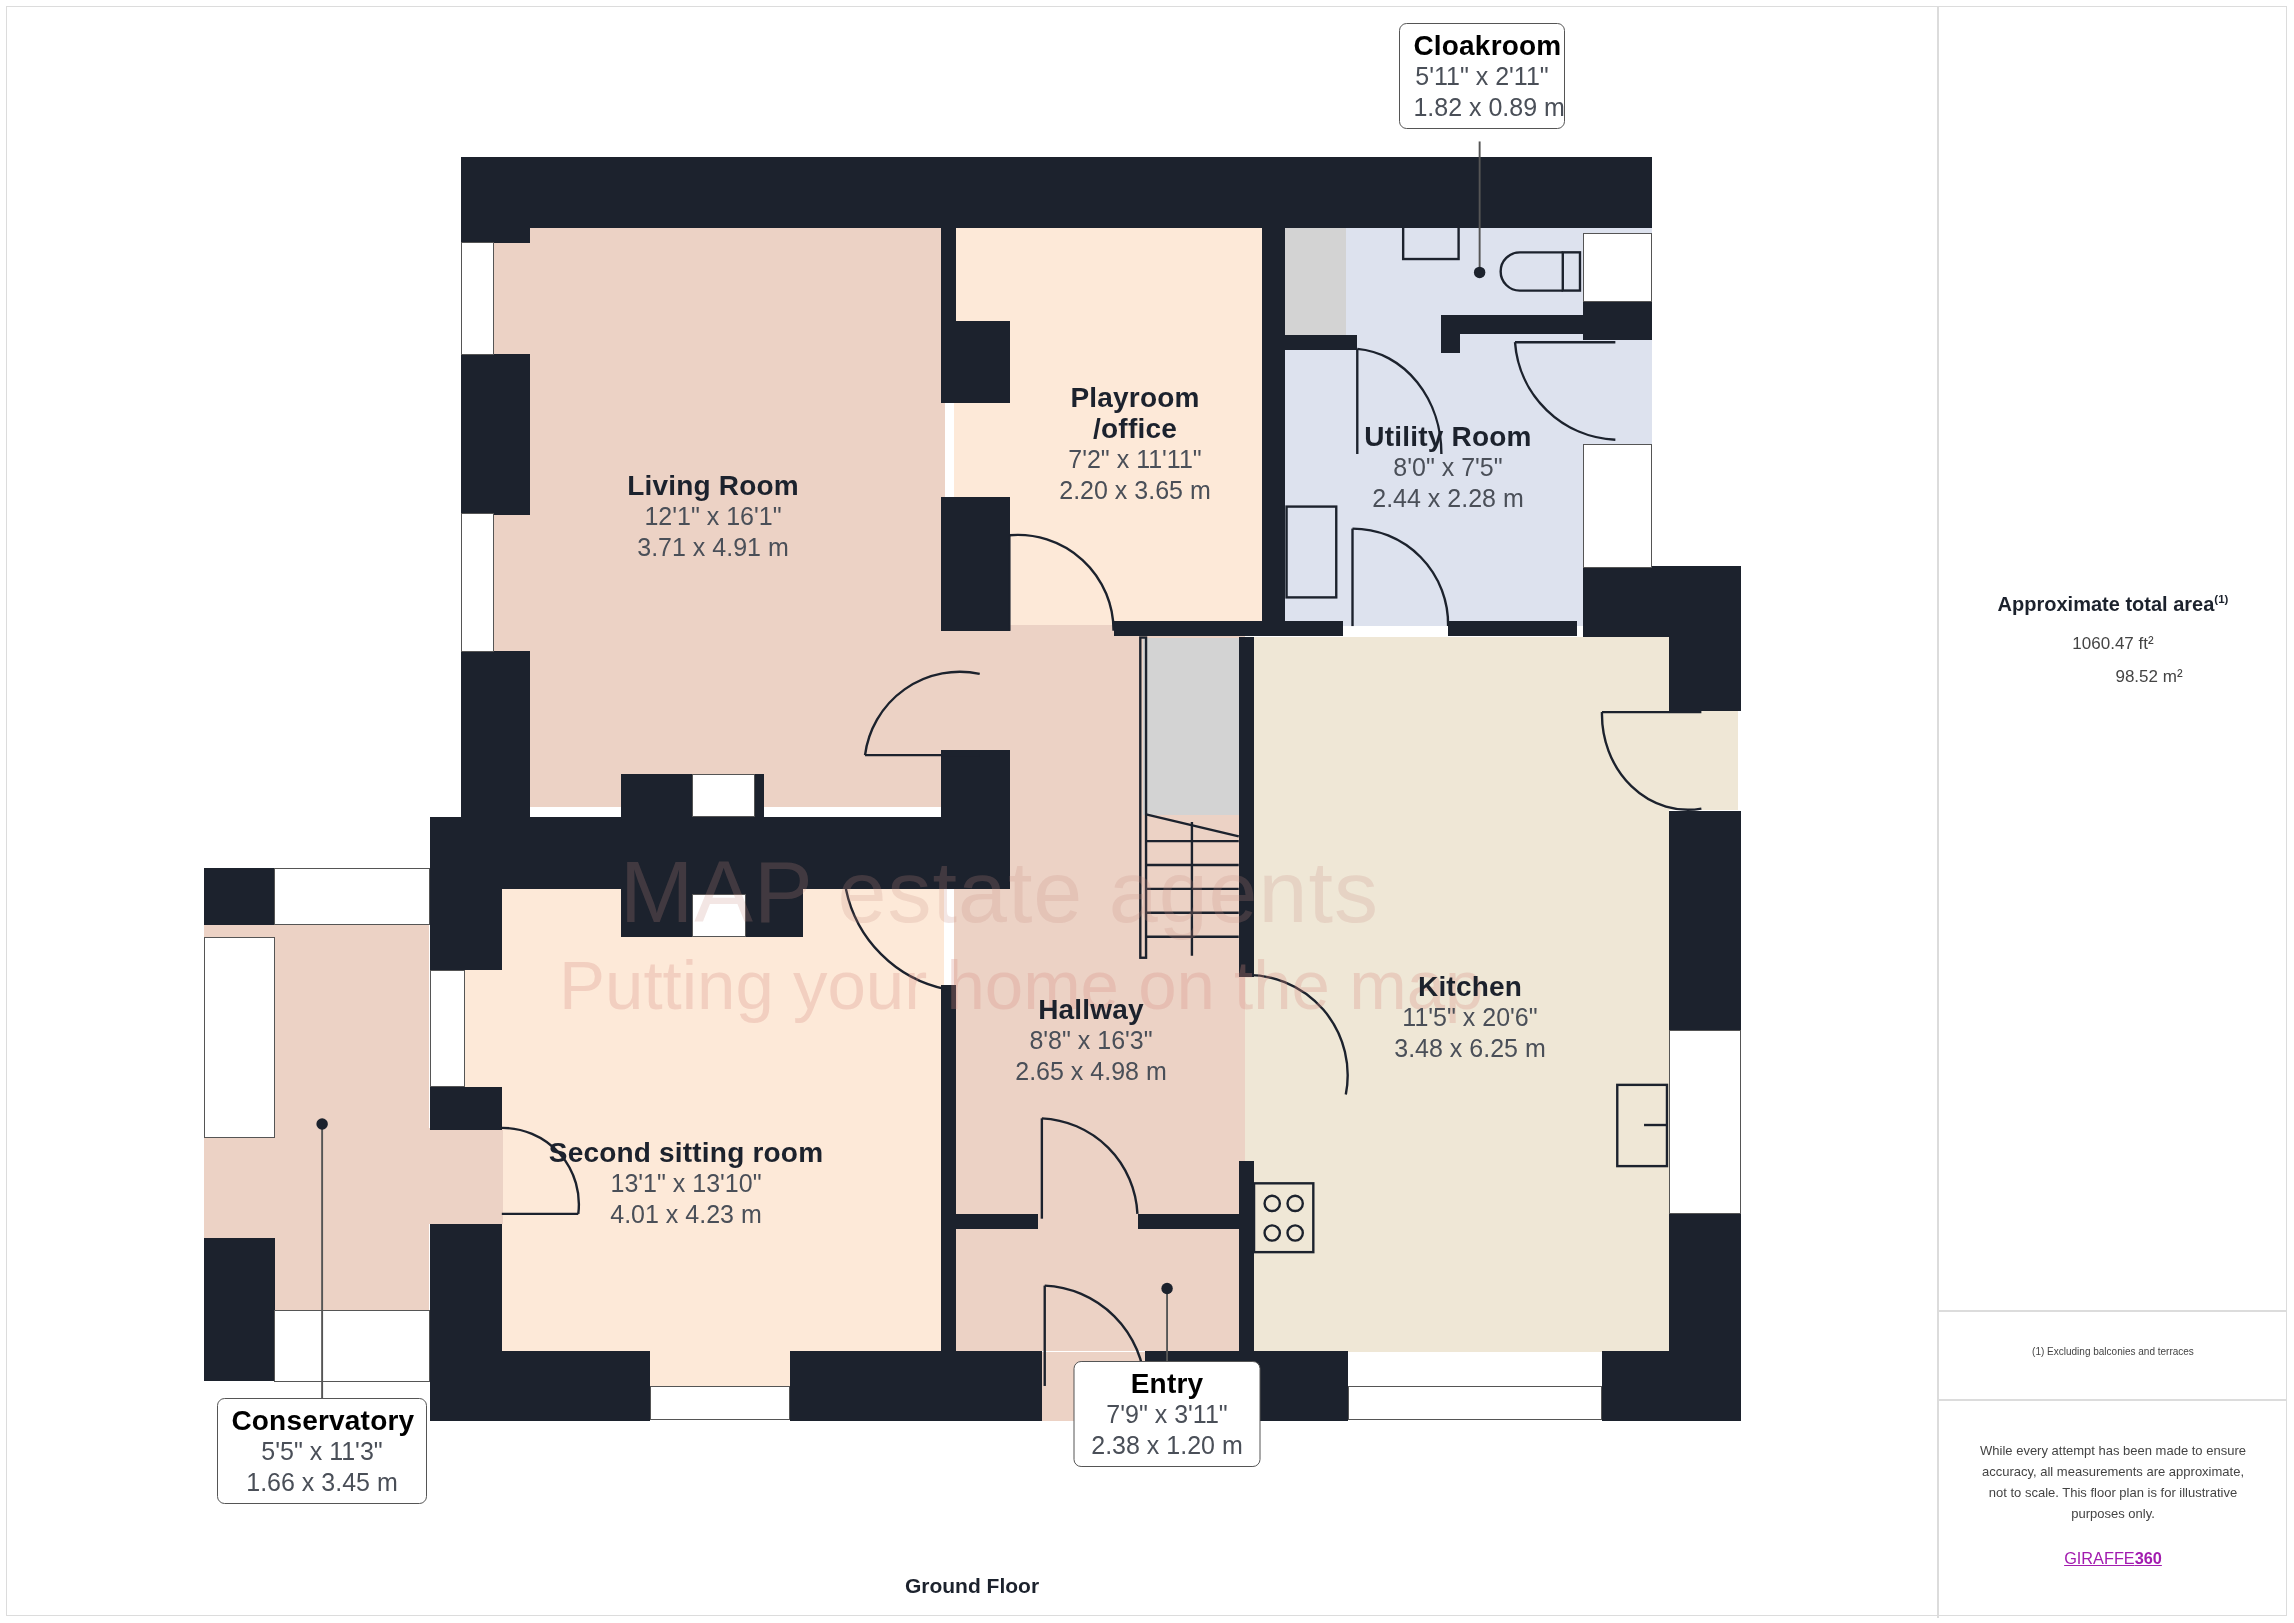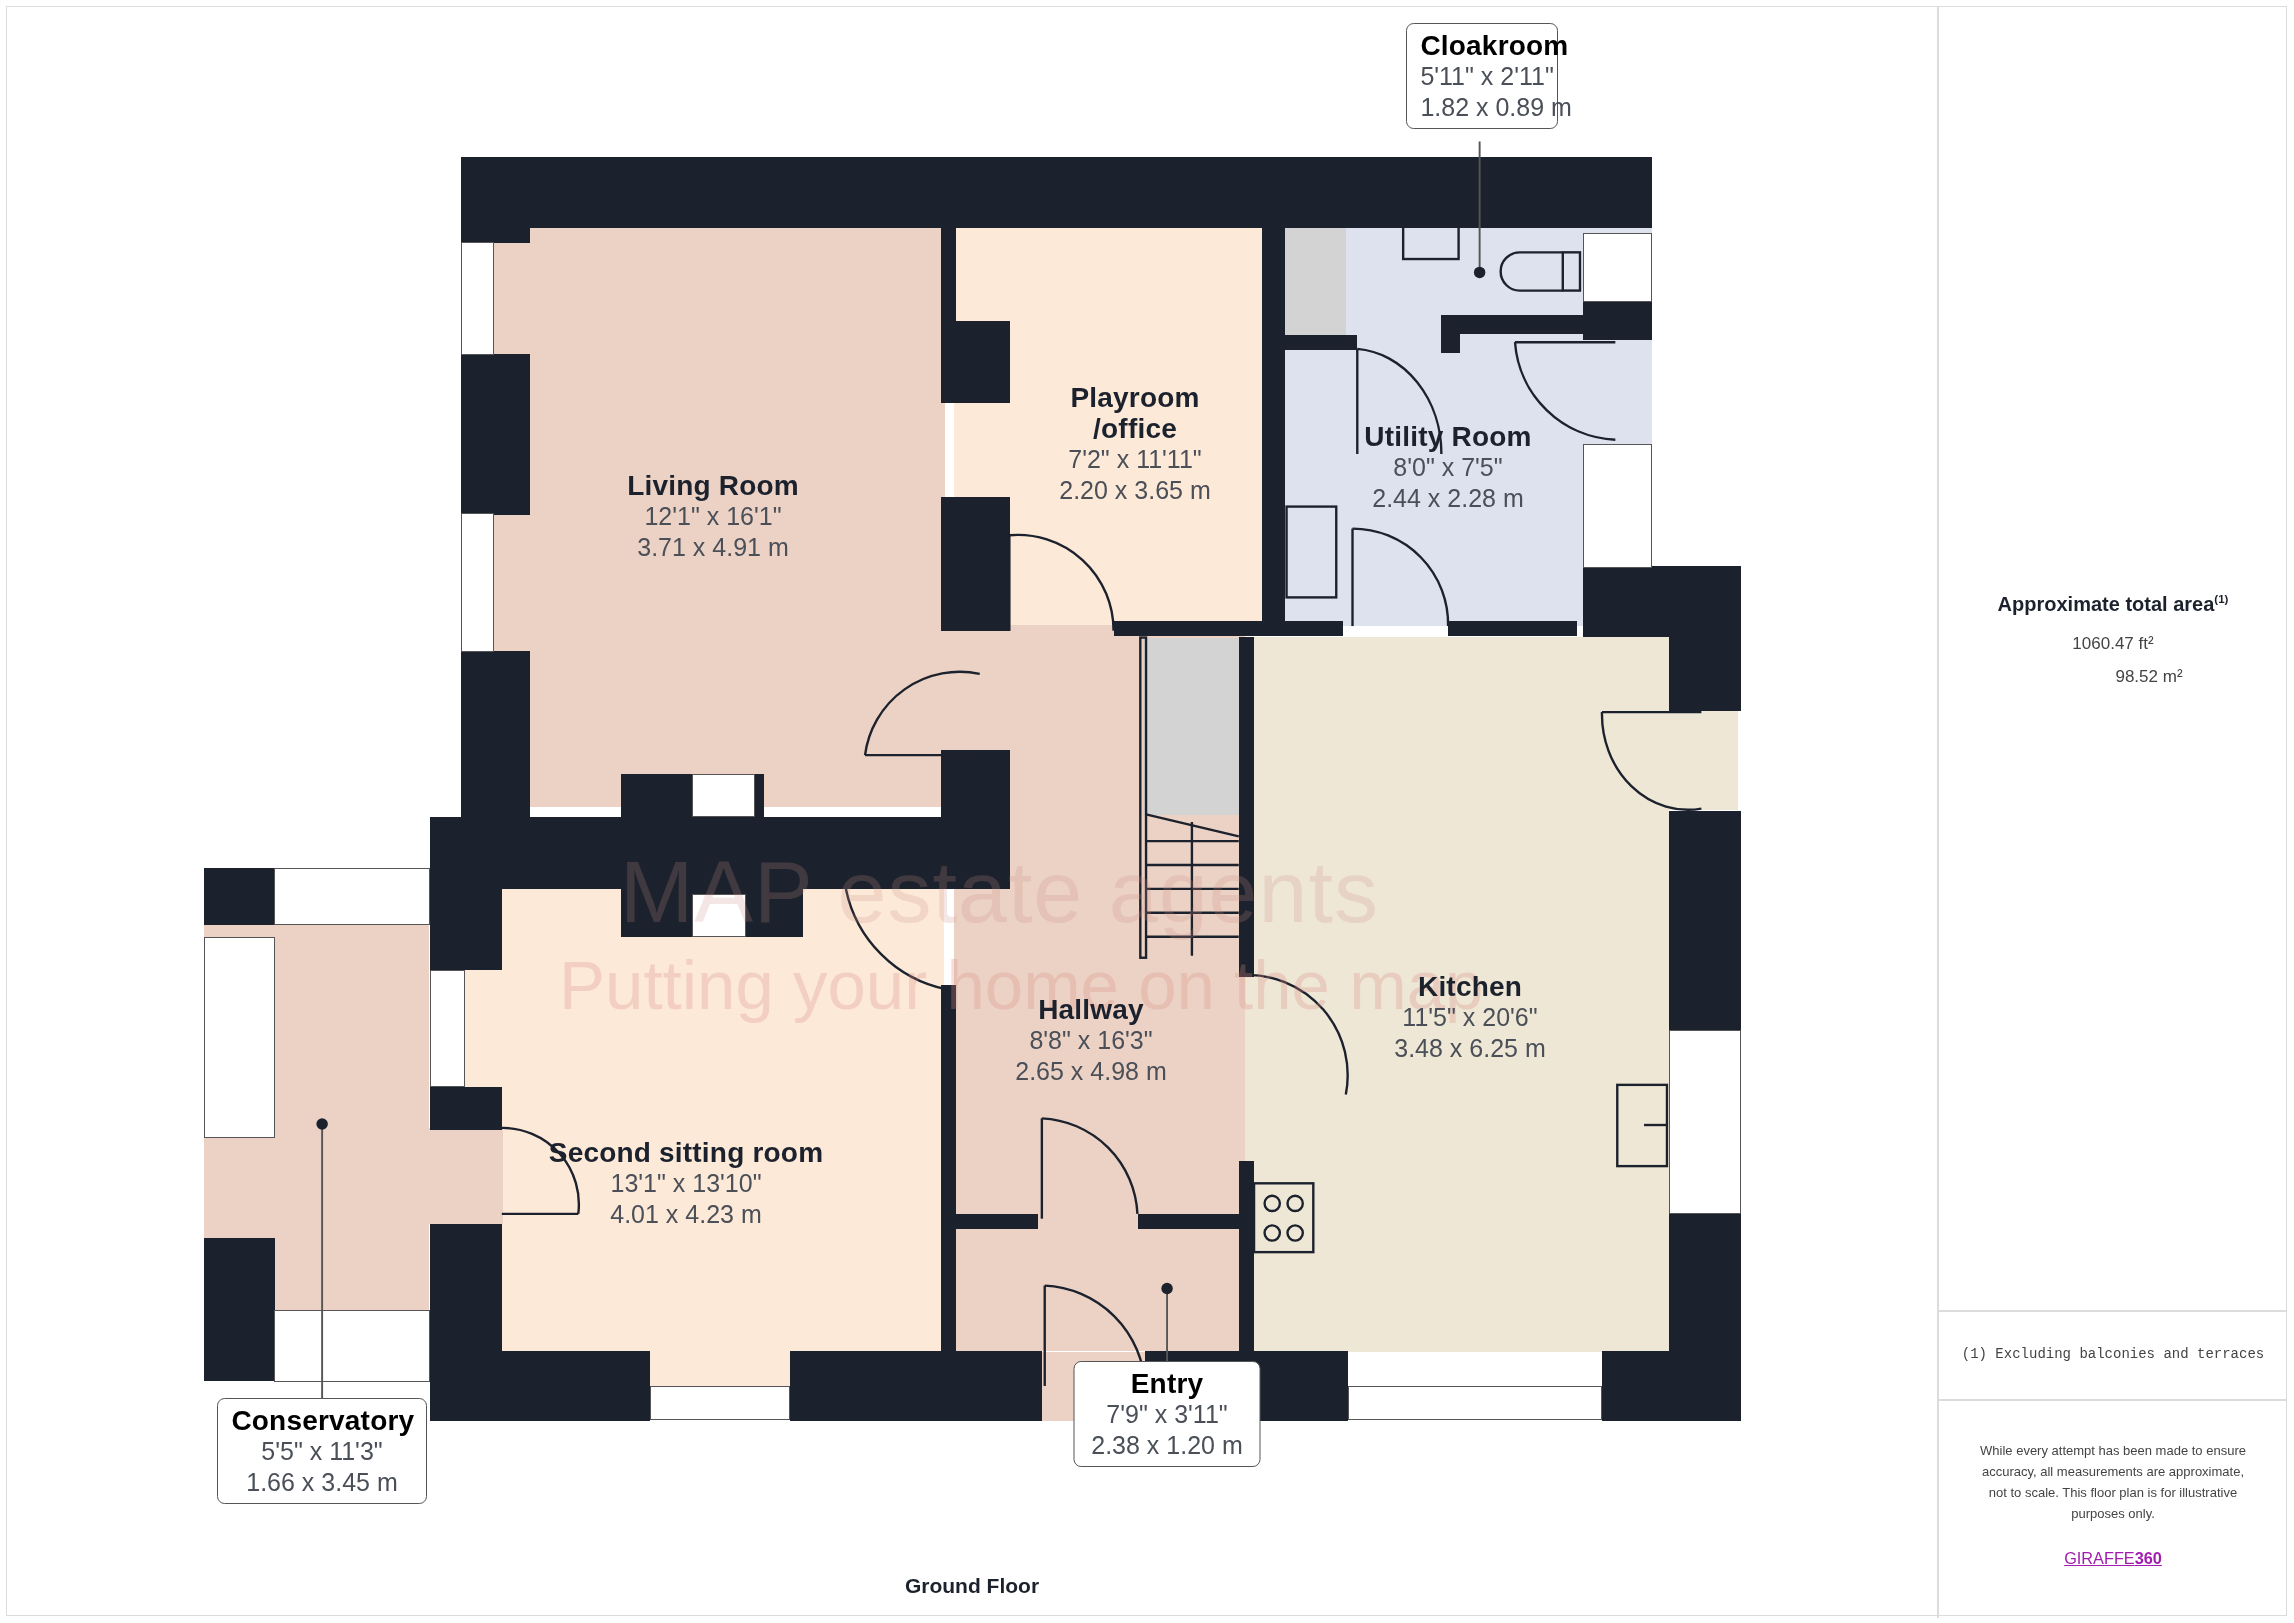--- a/index.html
+++ b/index.html
@@ -202,21 +202,21 @@
   <div class="room-dim">8'8" x 16'3"</div>
   <div class="room-dim">2.65 x 4.98 m</div>
 </div>
 
 <div class="room-label" style="left:686px;top:1093px;margin-top:44px;">
   <div class="room-name">Second sitting room</div>
   <div class="room-dim">13'1" x 13'10"</div>
   <div class="room-dim">4.01 x 4.23 m</div>
 </div>
 
-<div class="callout" style="left:1482px;top:23px;width:152px;">
+<div class="callout" style="left:1482px;top:23px;width:166px;">
   <div class="room-name">Cloakroom</div>
   <div class="room-dim">5'11" x 2'11"</div>
   <div class="room-dim">1.82 x 0.89 m</div>
 </div>
 
 <div class="callout" style="left:322px;top:1398px;width:210px;">
   <div class="room-name">Conservatory</div>
   <div class="room-dim">5'5" x 11'3"</div>
   <div class="room-dim">1.66 x 3.45 m</div>
 </div>
@@ -228,18 +228,18 @@
 </div>
 
 <div class="floor-title">Ground Floor</div>
 
 <div class="side-text" style="top:593px;font-weight:bold;font-size:20px;color:#1c222d;">
   <span>Approximate total area</span><sup style="font-size:11.5px;">(1)</sup>
 </div>
 <div class="side-text" style="top:634px;font-size:17px;">1060.47 ft²</div>
 <div class="side-text" style="top:667px;font-size:17px;margin-left:36px;">98.52 m²</div>
 
-<div class="side-text" style="top:1346px;font-size:14px;font-family:Liberation Mono, monospace;">(1) Excluding balconies and terraces</div>
+<div class="side-text" style="top:1346px;font-size:10px;">(1) Excluding balconies and terraces</div>
 <div class="side-text" style="top:1440px;font-size:13px;line-height:21px;padding:0 38px;box-sizing:border-box;">While every attempt has been made to ensure accuracy, all measurements are approximate, not to scale. This floor plan is for illustrative purposes only.</div>
 <div class="side-text" style="top:1549px;font-size:16.3px;color:#a21caf;text-decoration:underline;">
   <span>GIRAFFE</span><b>360</b>
 </div>
 
 
 </body></html>

